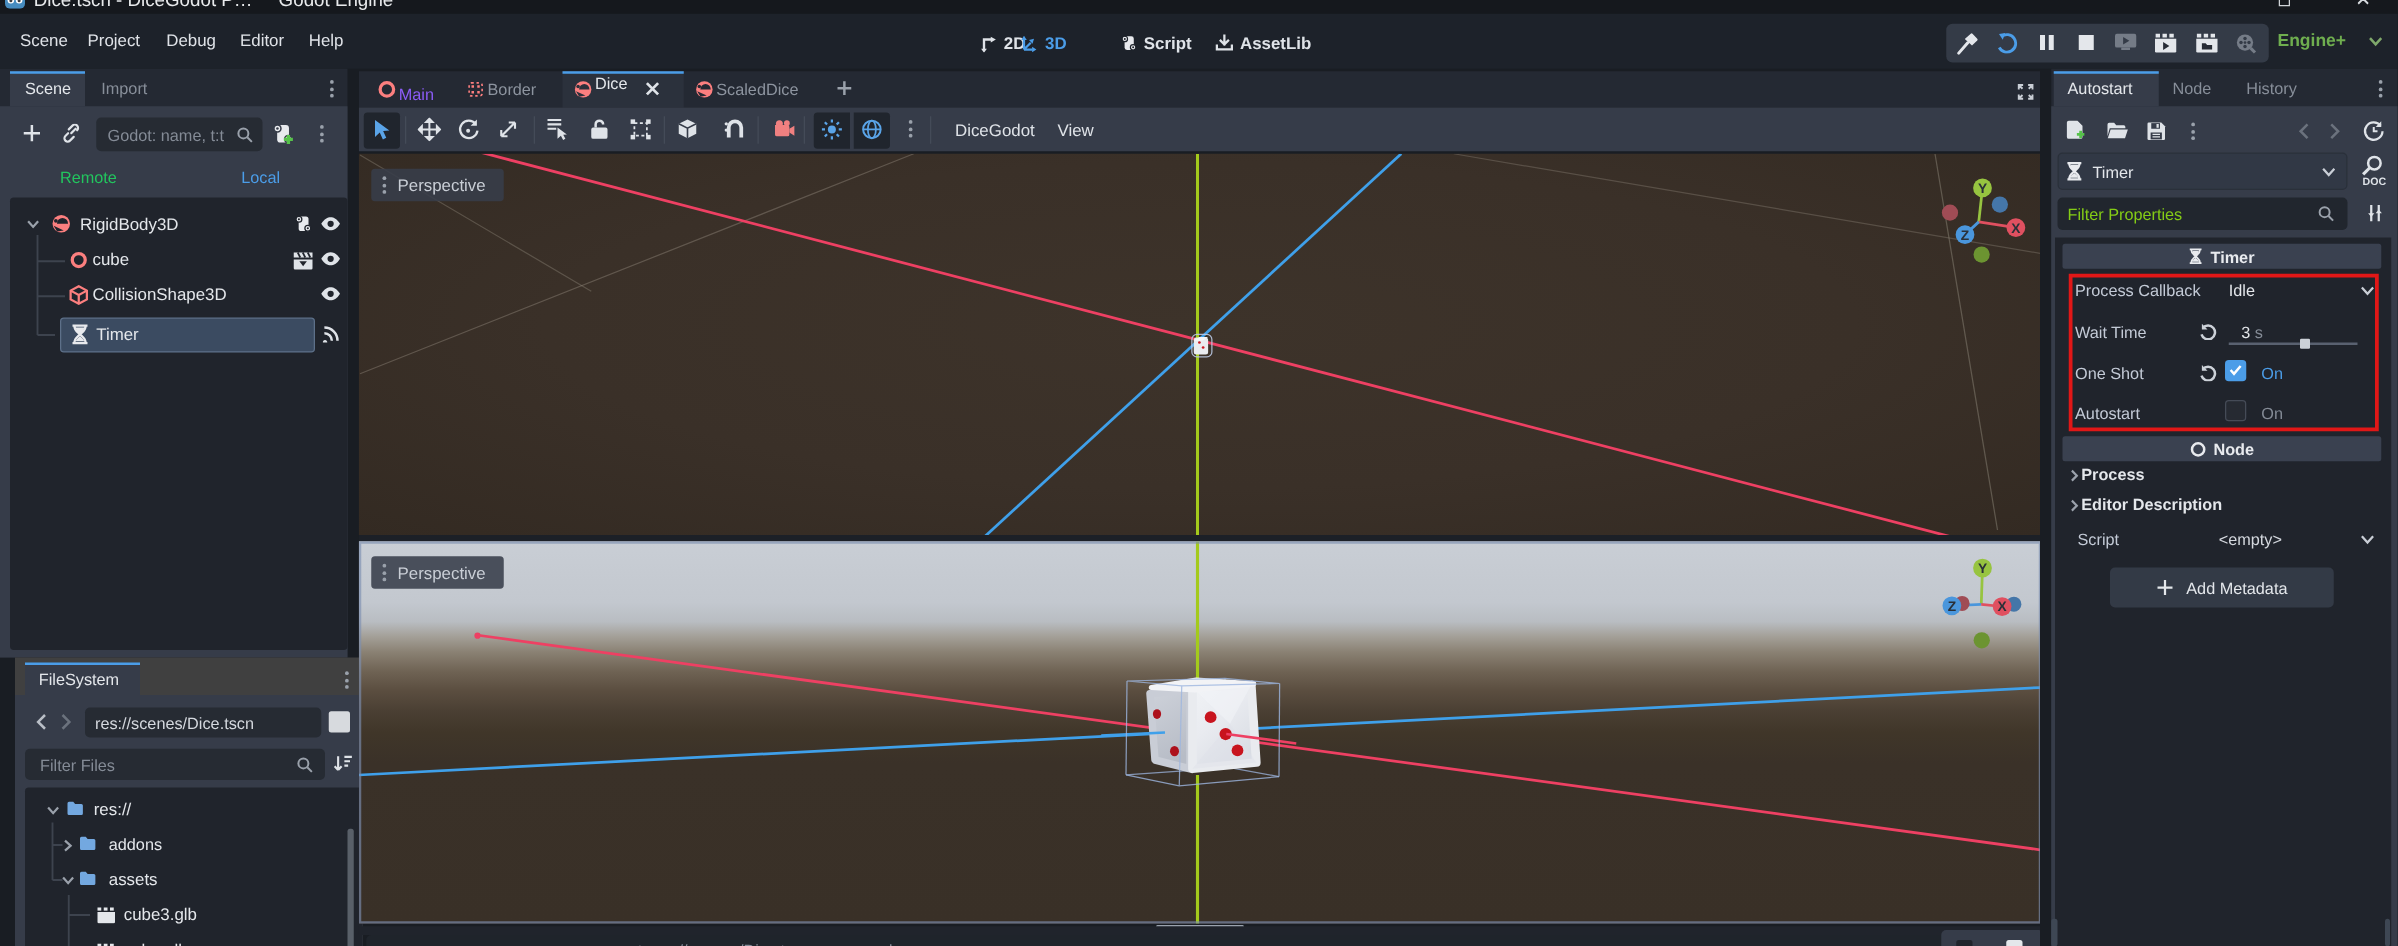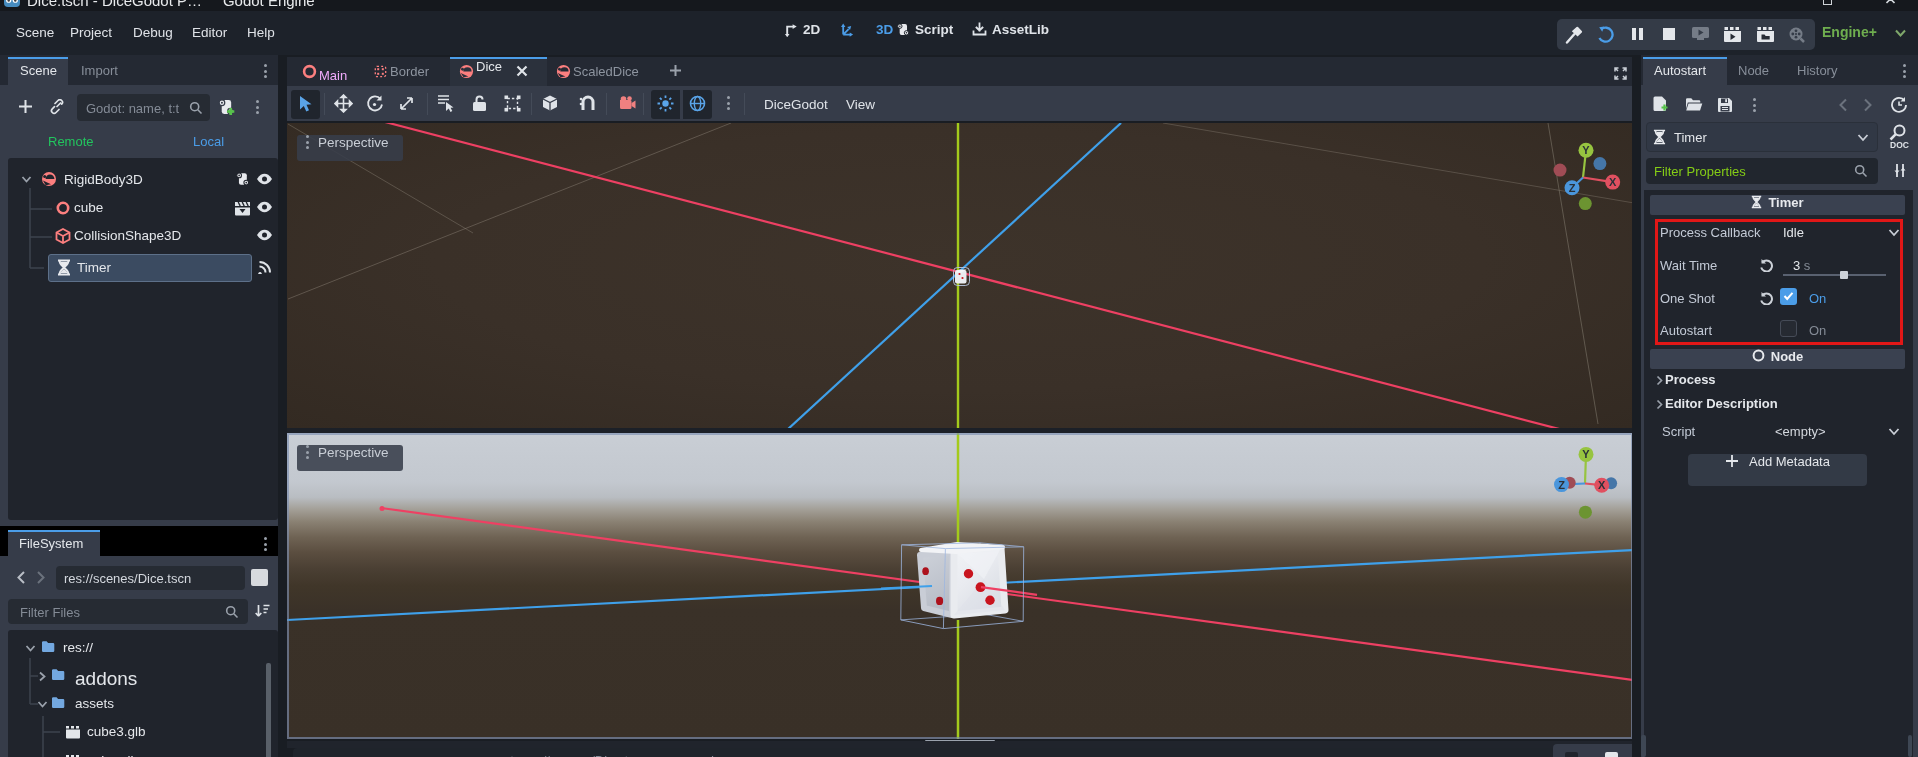--- a/index.html
+++ b/index.html
@@ -1,16 +1,16 @@
 <!DOCTYPE html>
 <html><head><meta charset="utf-8"><style>
 *{margin:0;padding:0;box-sizing:border-box}
 html,body{width:1918px;height:757px;overflow:hidden;background:#191d23;font-family:"Liberation Sans",sans-serif;font-size:13px;color:#e0e3e8}
 .abs{position:absolute}
-.flex{display:flex;}
+.flex{display:flex;align-items:center}
 .dots3{display:flex;flex-direction:column;gap:2.5px;align-items:center}
 .dots3 i{width:3px;height:3px;border-radius:50%;background:#9aa1ab;display:block}
 .sep{width:1px;height:22px;background:#444b58}
 svg{display:block}
 </style></head>
 <body>
 
 <div class="abs" style="left:0;top:0;width:1918px;height:11px;background:#15181d;overflow:hidden">
   <div class="abs" style="left:4px;top:-7px">
       <svg width="16" height="14" viewBox="0 0 16 14">
@@ -38,21 +38,21 @@
   <div class="abs" style="left:247px;top:14px;color:#dfe2e7;font-size:13.5px">Help</div>
 
   <div class="abs flex" style="left:783px;top:11px;height:24px;gap:5px">
     <svg width="15" height="15" viewBox="0 0 15 15">
         <path d="M4.2 13.2 V4.6 H10" stroke="#dfe3e8" stroke-width="1.9" fill="none"></path>
         <path d="M9.6 2.3 L13.7 4.6 L9.6 6.9 Z" fill="#dfe3e8"></path>
         <path d="M1.9 12 H6.5 L4.2 15.2 Z" fill="#dfe3e8"></path>
       </svg>
     <span style="font-weight:bold;font-size:13.5px;color:#dfe3e8">2D</span>
   </div>
-  <div class="abs flex" style="left:839px;top:11px;height:24px;gap:22px">
+  <div class="abs flex" style="left:815px;top:11px;height:24px;gap:6px">
     <svg width="15" height="15" viewBox="0 0 15 15">
         <path d="M4.2 12.6 V4.4 M4.2 12.6 H11 M4.2 12.6 L9.6 7.2" stroke="#4b9de8" stroke-width="1.8" fill="none"></path>
         <path d="M2 4.9 H6.4 L4.2 1.5 Z" fill="#4b9de8"></path>
         <path d="M8.2 5 L12.2 3.9 L11 8 Z" fill="#4b9de8"></path>
         <path d="M10.7 10.4 V14.8 L14.1 12.6 Z" fill="#4b9de8"></path>
       </svg>
     <span style="font-weight:bold;font-size:13.5px;color:#4b9de8">3D</span>
   </div>
   <div class="abs flex" style="left:896px;top:11px;height:24px;gap:5px">
     <svg width="14" height="15" viewBox="0 0 16 16">
@@ -269,21 +269,21 @@
     <div class="abs" style="left:69px;top:102px;color:#e4e7eb;font-size:13.5px">Timer</div>
     <div class="abs" style="left:250px;top:100px">
         <svg width="16" height="16" viewBox="0 0 16 16">
           <path d="M2 14 a1.8 1.8 0 1 0 0.01 0z" fill="#dfe3e8"></path>
           <path d="M1.5 8.5 a6 6 0 0 1 6 6 M1.5 4 a10.5 10.5 0 0 1 10.5 10.5" stroke="#dfe3e8" stroke-width="2" fill="none"></path>
         </svg>
       </div>
   </div>
 </div>
 
-<div class="abs" style="left:0;top:526px;width:278px;height:231px;background:#000000">
+<div class="abs" style="left:12px;top:526px;width:278px;height:231px;background:#404040">
   <div class="abs" style="left:8px;top:4px;width:92px;height:26px;background:#363c49;border-top:2px solid #4b9de8"></div>
   <div class="abs" style="left:19px;top:10px;color:#e4e7eb">FileSystem</div>
   <div class="abs dots3" style="left:264px;top:11px">
       <i></i>
       <i></i>
       <i></i>
     </div>
   <div class="abs" style="left:0;top:30px;width:278px;height:201px;background:#363c49"></div>
 
   <div class="abs" style="left:16px;top:44px">
@@ -332,21 +332,21 @@
     <div class="abs" style="left:30px;top:41px">
         <svg width="8" height="11" viewBox="0 0 8 11">
           <path d="M2 1.5 L6.5 5.5 L2 9.5" stroke="#9aa1ab" stroke-width="1.8" fill="none"></path>
         </svg>
       </div>
     <div class="abs" style="left:43px;top:38px">
         <svg width="14" height="13" viewBox="0 0 14 13">
           <path d="M1 2.5 a1.2 1.2 0 0 1 1.2-1.2 h3.4 l1.5 1.8 h5 a1.2 1.2 0 0 1 1.2 1.2 v6.5 a1.2 1.2 0 0 1-1.2 1.2 h-9.9 A1.2 1.2 0 0 1 1 10.8z" fill="#73a8e0"></path>
         </svg>
       </div>
-    <div class="abs" style="left:67px;top:38px;color:#e4e7eb;font-size:19px">addons</div>
+    <div class="abs" style="left:67px;top:38px;color:#e4e7eb;font-size:13px">addons</div>
     <div class="abs" style="left:29px;top:70px">
         <svg width="11" height="8" viewBox="0 0 11 8">
           <path d="M1.5 2 L5.5 6.5 L9.5 2" stroke="#9aa1ab" stroke-width="1.8" fill="none"></path>
         </svg>
       </div>
     <div class="abs" style="left:43px;top:66px">
         <svg width="14" height="13" viewBox="0 0 14 13">
           <path d="M1 2.5 a1.2 1.2 0 0 1 1.2-1.2 h3.4 l1.5 1.8 h5 a1.2 1.2 0 0 1 1.2 1.2 v6.5 a1.2 1.2 0 0 1-1.2 1.2 h-9.9 A1.2 1.2 0 0 1 1 10.8z" fill="#73a8e0"></path>
         </svg>
       </div>
@@ -375,21 +375,21 @@
 
 <div class="abs" style="left:287px;top:55px;width:1345px;height:702px;overflow:hidden">
 
   <div class="abs" style="left:0;top:2px;width:1346px;height:29px;background:#242933"></div>
   <div class="abs" style="left:163px;top:2px;width:97px;height:29px;background:#2b313c;border-top:2px solid #4b9de8"></div>
   <div class="abs" style="left:15px;top:9px">
       <svg width="15" height="15" viewBox="0 0 15 15">
         <circle cx="7.5" cy="7.5" r="5.4" stroke="#fc7f7f" stroke-width="2.6" fill="none"></circle>
       </svg>
     </div>
-  <div class="abs" style="left:32px;top:13px;color:#f0abfc">Main</div>
+  <div class="abs" style="left:32px;top:13px;color:#8b5cf6">Main</div>
   <div class="abs" style="left:86px;top:9px">
       <svg width="15" height="15" viewBox="0 0 15 15">
         <rect x="2.3" y="2.3" width="10.4" height="10.4" rx="1.8" stroke="#fc7f7f" stroke-width="1.3" fill="none" stroke-dasharray="1.9 2.2"></rect>
         <rect x="4.2" y="4.2" width="2" height="2" fill="#fc7f7f"></rect>
         <rect x="8.8" y="4.2" width="2" height="2" fill="#fc7f7f"></rect>
         <rect x="4.2" y="8.8" width="2" height="2" fill="#fc7f7f"></rect>
         <rect x="8.8" y="8.8" width="2" height="2" fill="#fc7f7f"></rect>
       </svg>
     </div>
   <div class="abs" style="left:103px;top:9px;color:#8d949f">Border</div>

